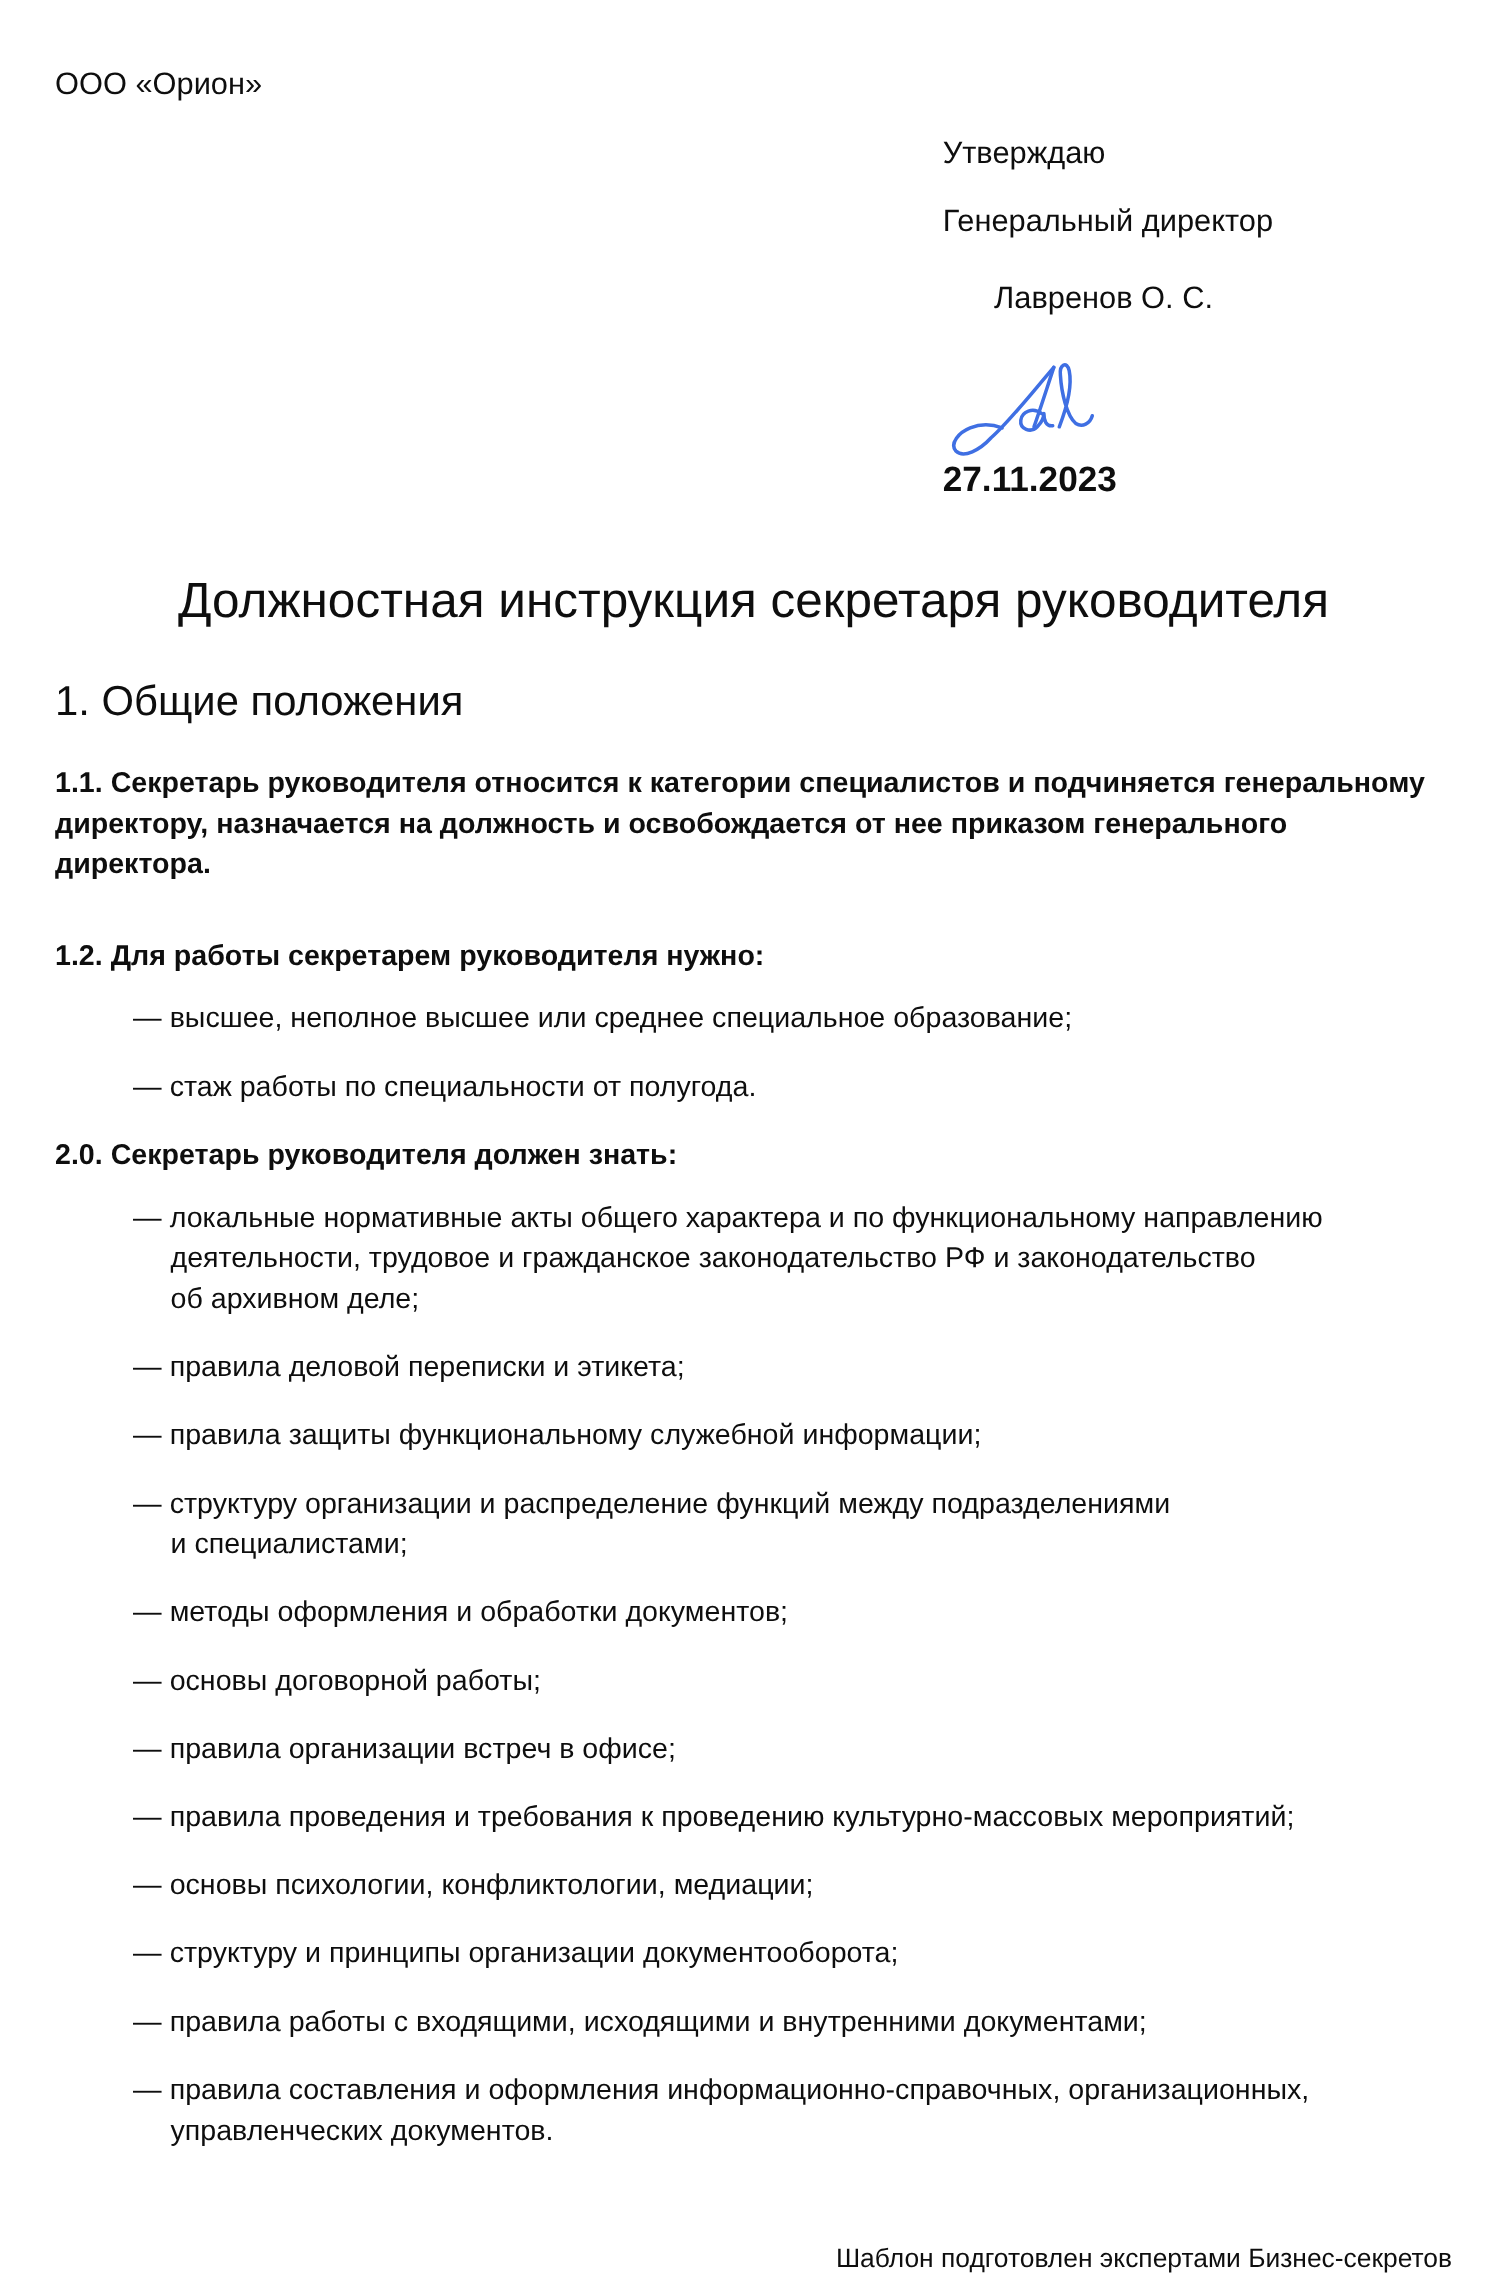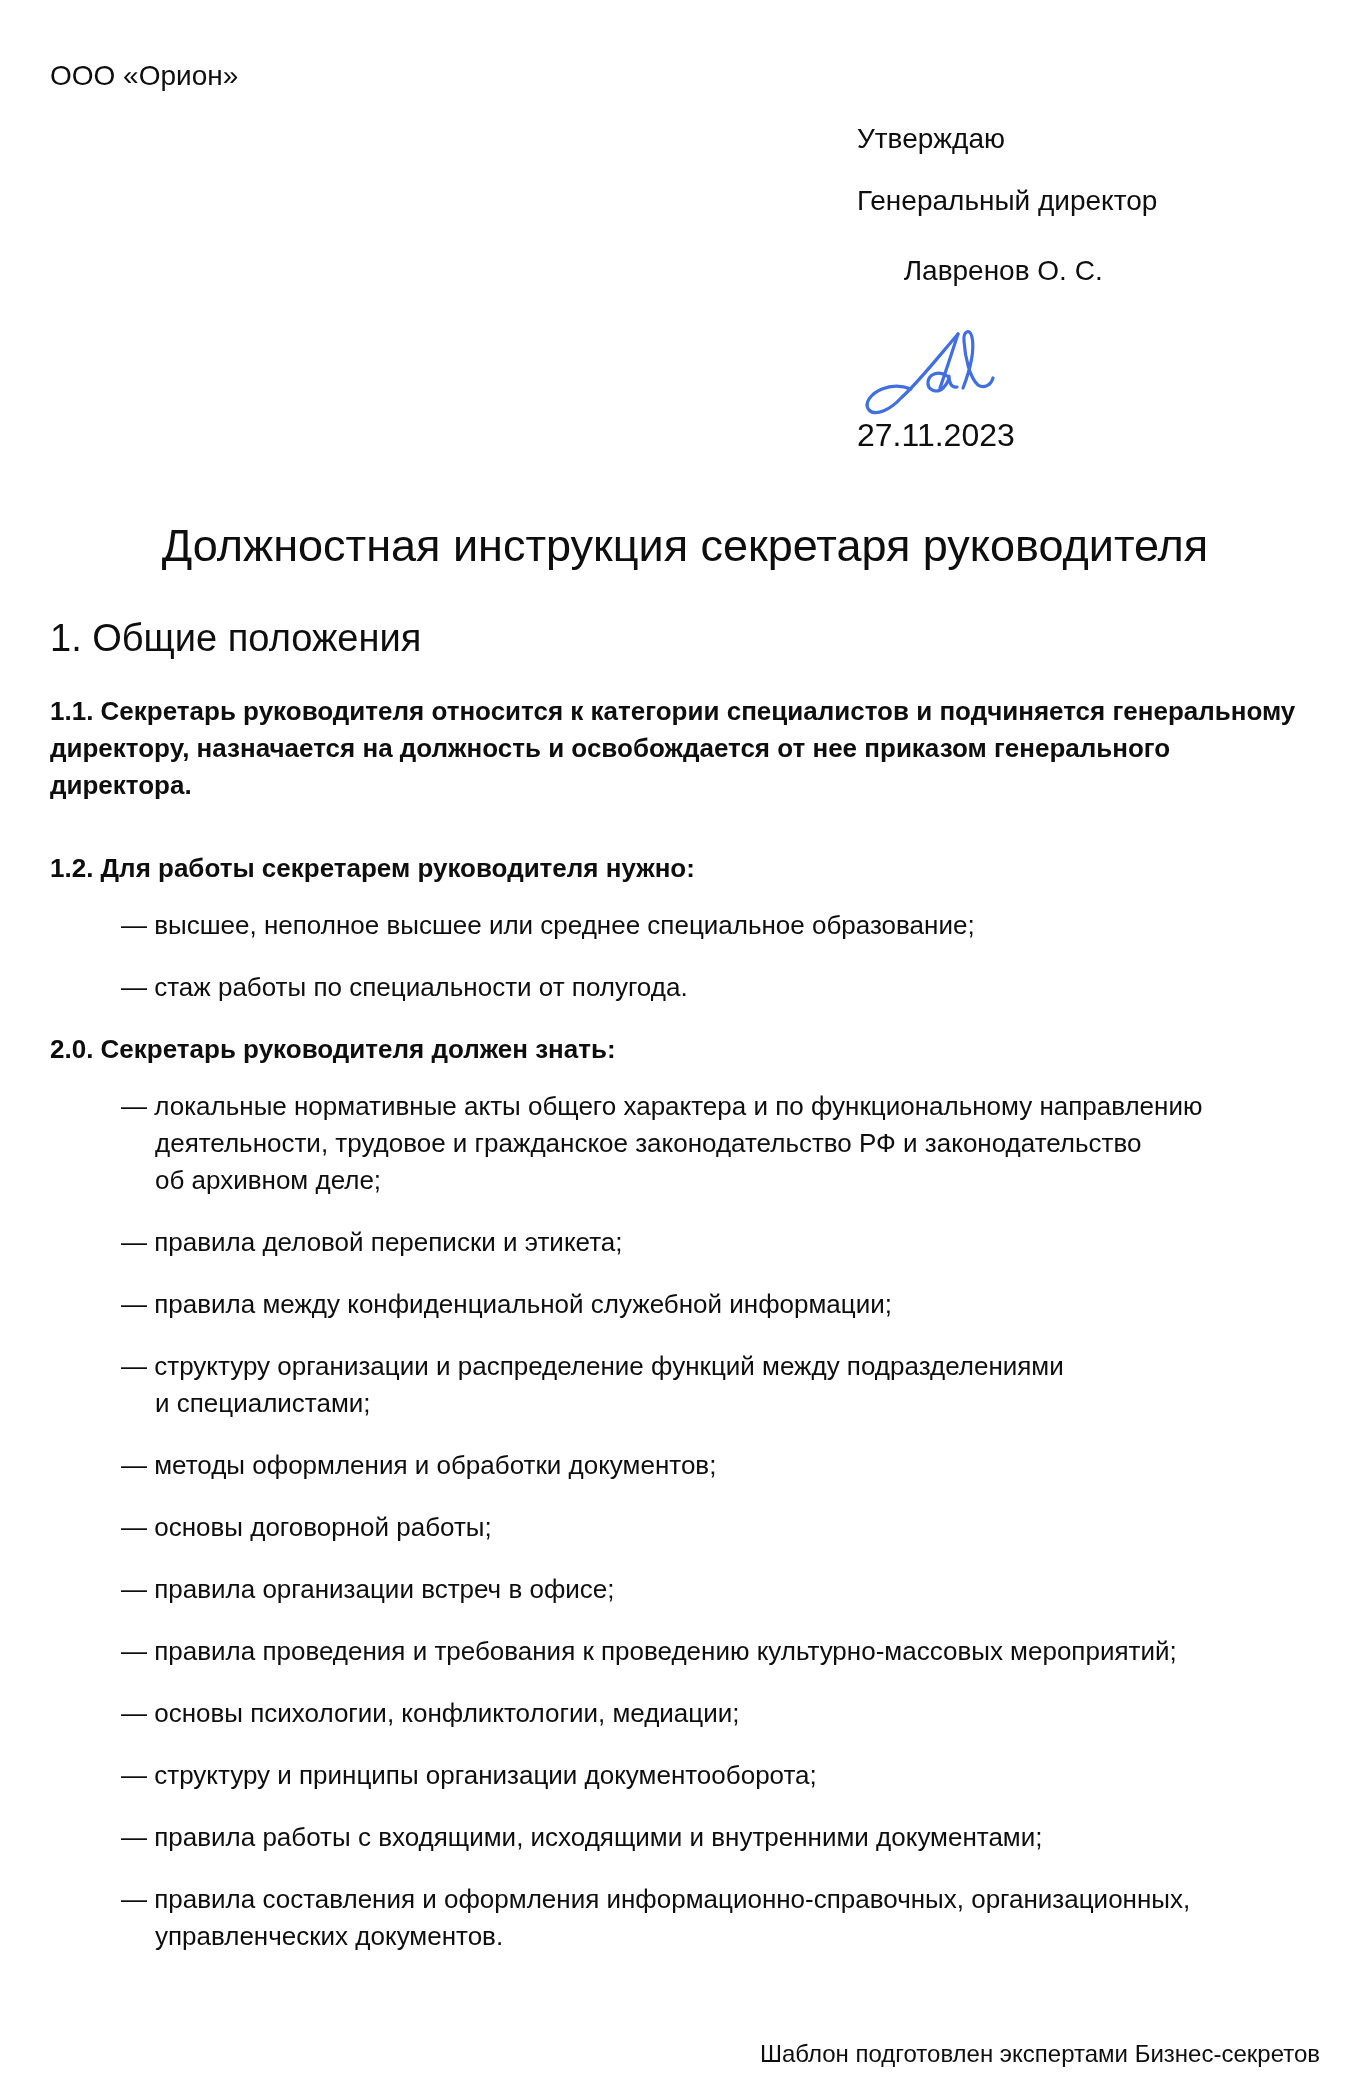--- a/index.html
+++ b/index.html
@@ -31,20 +31,21 @@
     margin-top: 26px;
     line-height: 35px;
     white-space: pre-wrap;
   }
   .signature-wrap { margin: 3px 0 -4px 4px; height: 92px; }
   .signature-wrap svg { display: block; }
   .date {
     font-size: 32px;
     line-height: 42px;
     white-space: pre-wrap;
+    font-weight: bold;
   }
   h1.doc-title {
     margin: 63px 0 0;
     font-size: 45px;
     line-height: 54px;
     font-weight: 400;
     text-align: center;
     white-space: pre-wrap;
   }
   h2.section-heading {
@@ -121,21 +122,21 @@
     <li>— стаж работы по специальности от полугода.</li>
   </ul>
 
   <p class="clause">2.0. Секретарь руководителя должен знать:</p>
 
   <ul class="dash-list">
     <li>— локальные нормативные акты общего характера и по функциональному направлению
 деятельности, трудовое и гражданское законодательство РФ и законодательство
 об архивном деле;</li>
     <li>— правила деловой переписки и этикета;</li>
-    <li>— правила между конфиденциальной служебной информации;</li>
+    <li>— правила защиты функциональному служебной информации;</li>
     <li>— структуру организации и распределение функций между подразделениями
 и специалистами;</li>
     <li>— методы оформления и обработки документов;</li>
     <li>— основы договорной работы;</li>
     <li>— правила организации встреч в офисе;</li>
     <li>— правила проведения и требования к проведению культурно-массовых мероприятий;</li>
     <li>— основы психологии, конфликтологии, медиации;</li>
     <li>— структуру и принципы организации документооборота;</li>
     <li>— правила работы с входящими, исходящими и внутренними документами;</li>
     <li>— правила составления и оформления информационно-справочных, организационных,

